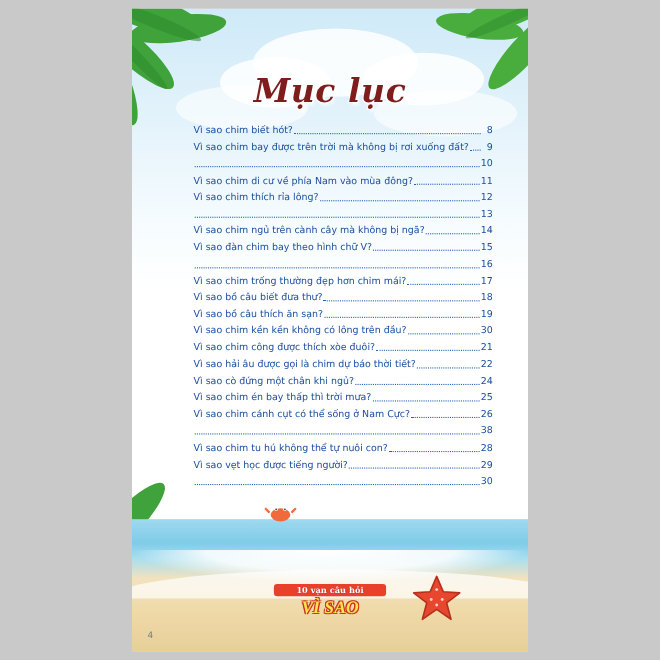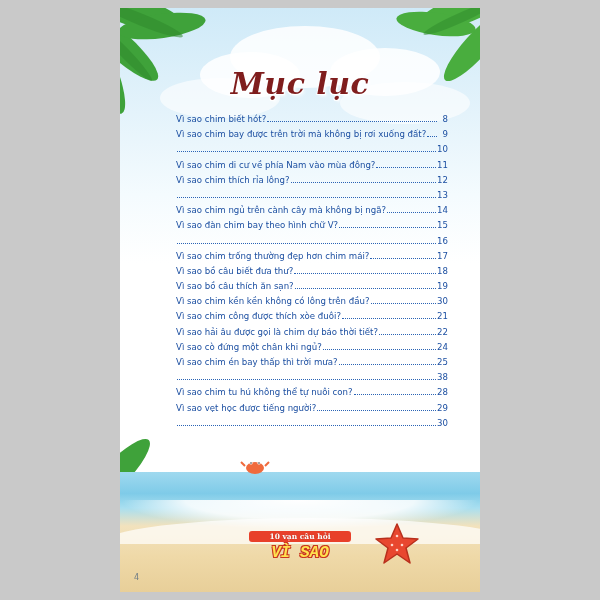--- a/index.html
+++ b/index.html
@@ -84,21 +84,21 @@
     bottom:30px;
     width:108px;text-align:center;
   }
   .logo .l1{
     font-family:"DejaVu Serif", serif;
     font-size:7.5px;color:#ffffff;font-weight:bold;
     background:#e8402a;border-radius:3px;padding:1px 20px;display:inline-block;
     text-shadow:0 0 1px rgba(0,0,0,.3);
   }
   .logo .l2{
-    font-family:Liberation Mono, monospace;
+    font-family:Liberation Serif, serif;
     font-size:16px;font-weight:bold;font-style:italic;color:#ffe14f;
     text-shadow:1px 1px 0 #c9351f, -1px -1px 0 #c9351f, 1px -1px 0 #c9351f, -1px 1px 0 #c9351f;
     margin-top:1px;
   }
   .starfish{
     position:absolute;left:255px;bottom:22px;
   }
   .pagenum{
     position:absolute;left:14px;bottom:10px;
     font-size:8px;color:#6f7d86;
@@ -237,20 +237,25 @@
       </div>
     <div class="row">
         <span class="q">Vì sao cò đứng một chân khi ngủ?</span>
         <span class="dots"></span>
         <span class="pg">24</span>
       </div>
     <div class="row">
         <span class="q">Vì sao chim én bay thấp thì trời mưa?</span>
         <span class="dots"></span>
         <span class="pg">25</span>
+      </div>
+    <div class="row">
+        <span class="q">Vì sao chim cánh cụt có thể sống ở Nam Cực?</span>
+        <span class="dots"></span>
+        <span class="pg">26</span>
       </div>
     <div class="row">
         <span class="dots"></span>
         <span class="pg">38</span>
       </div>
     <div class="row">
         <span class="q">Vì sao chim tu hú không thể tự nuôi con?</span>
         <span class="dots"></span>
         <span class="pg">28</span>
       </div>

